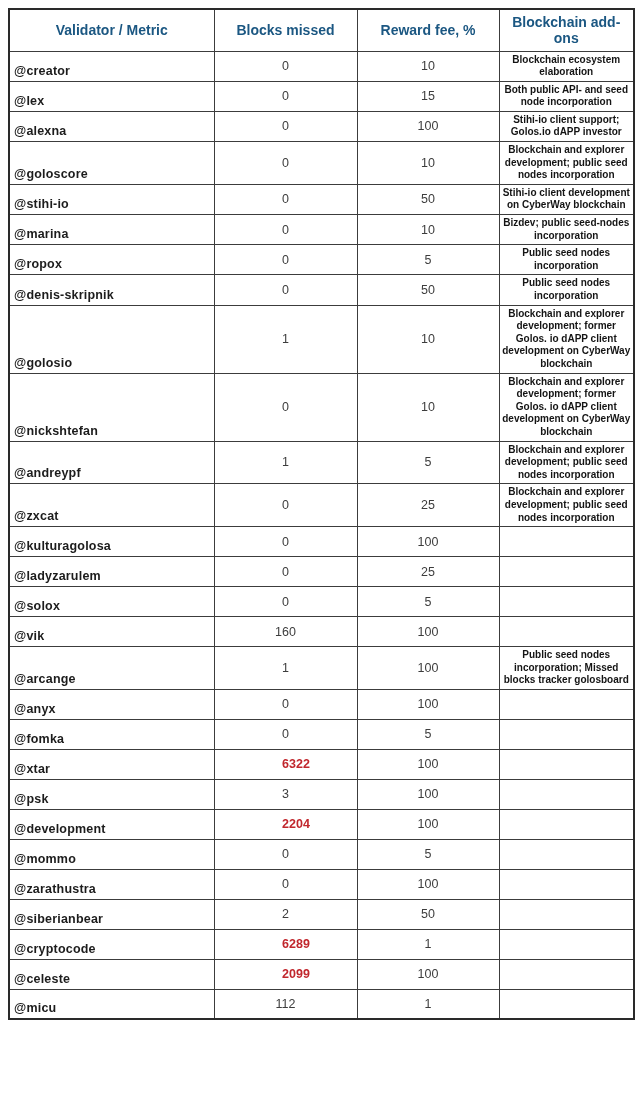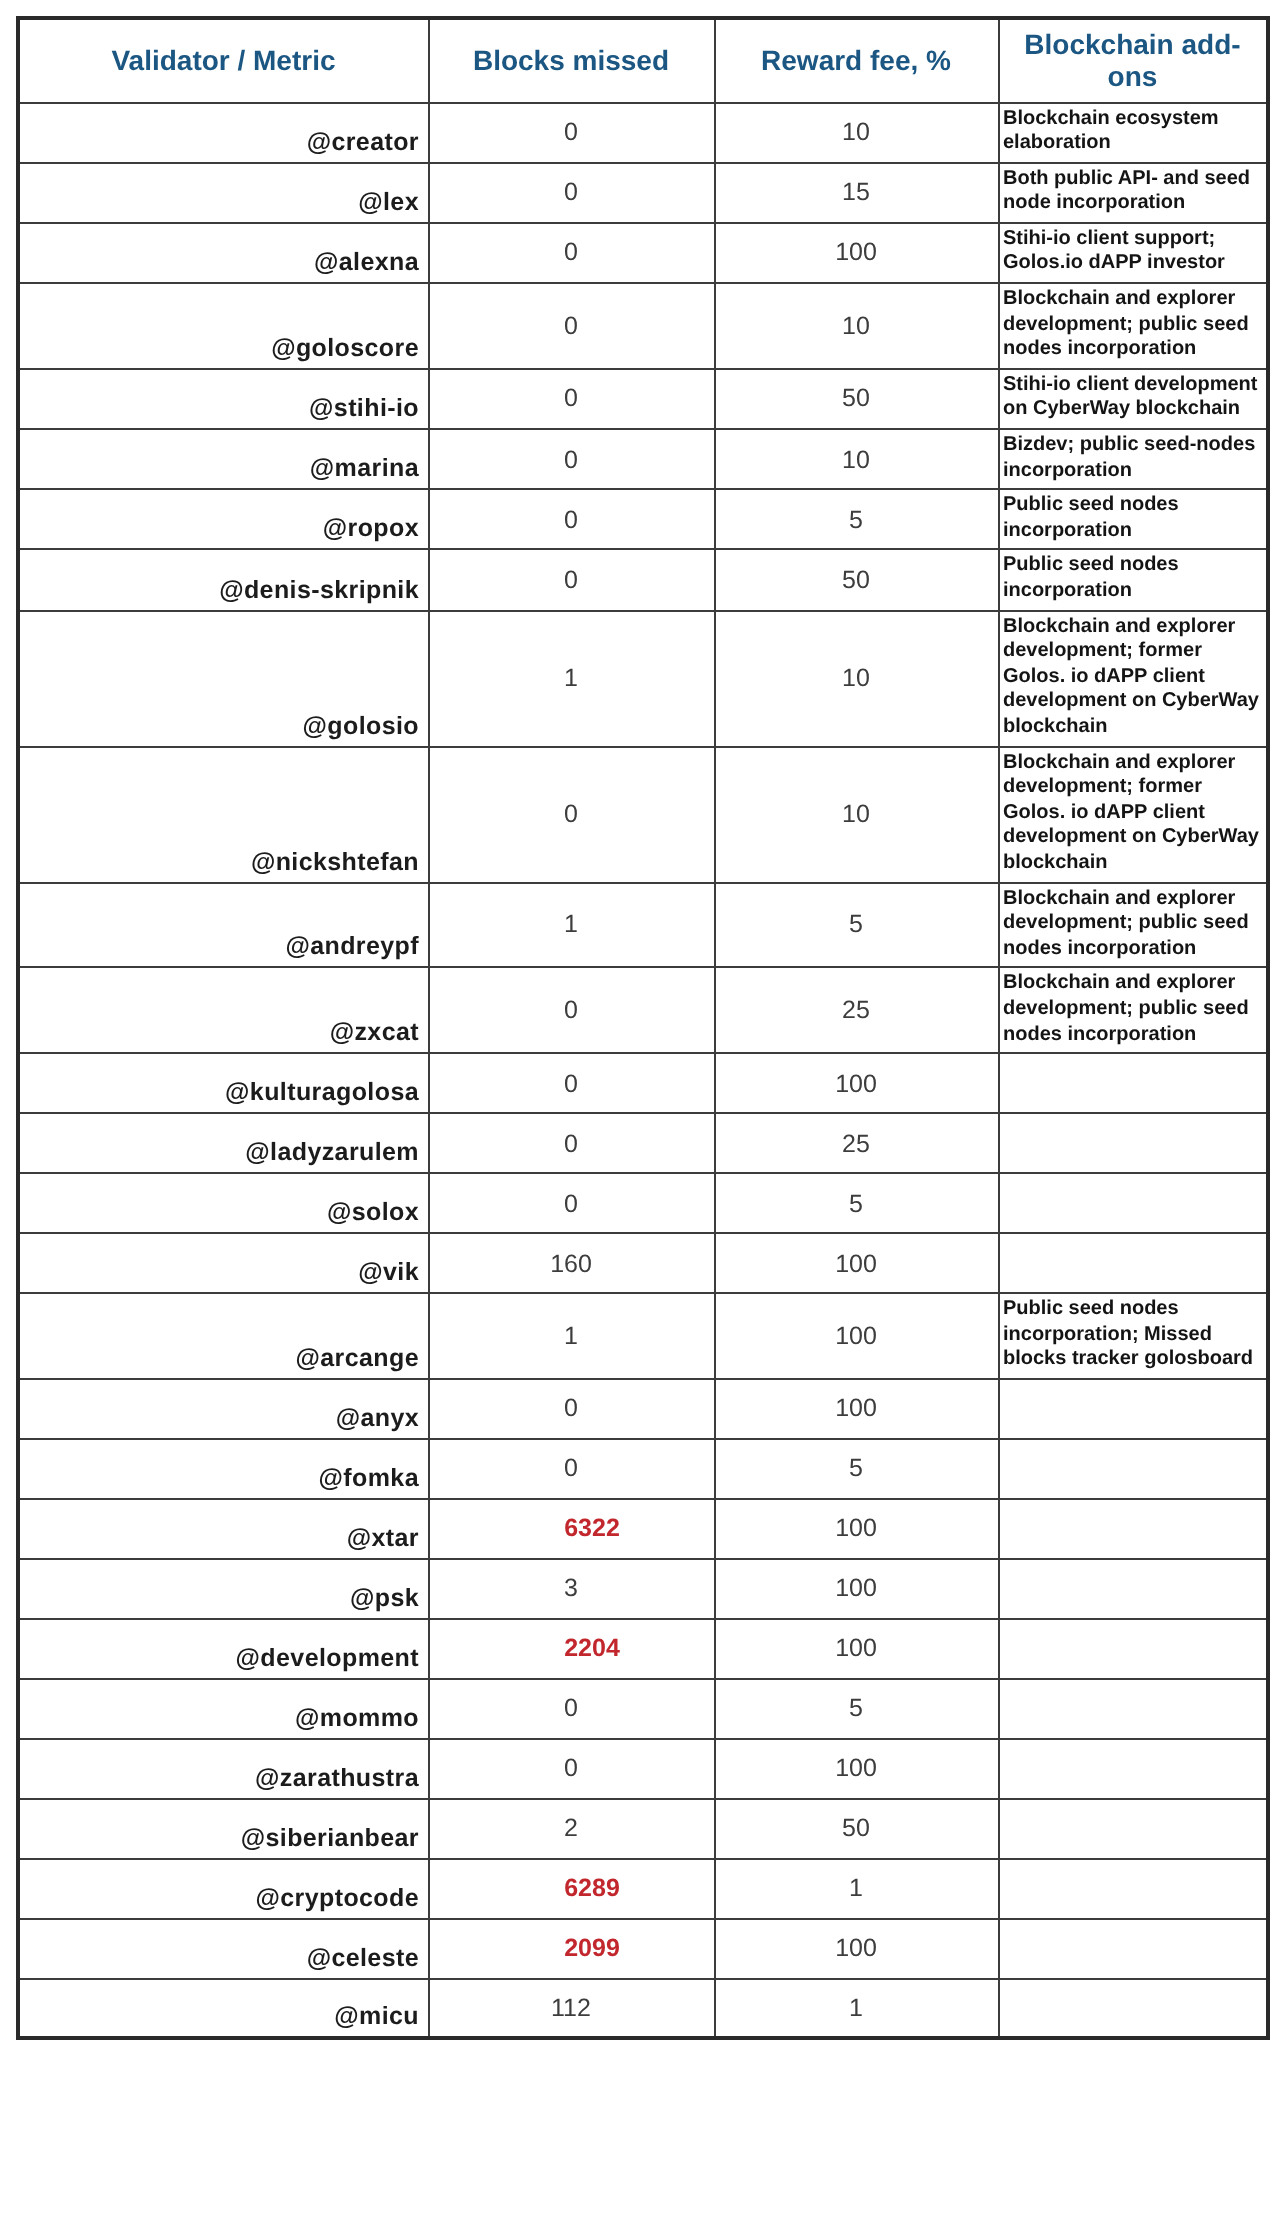--- a/index.html
+++ b/index.html
@@ -40,41 +40,41 @@
     color:var(--header-color);
     font-size:14px;
     font-weight:bold;
     text-align:center;
     vertical-align:middle;
     padding:2px 3px;
   }
   td{height:30px;}
   td.name{
     vertical-align:bottom;
-    text-align:right;
+    text-align:left;
     padding:2px 4px 3px 4px;
     font-size:12.5px;
     font-weight:bold;
     color:#1c1c1c;
     letter-spacing:0.2px;
   }
   td.num{
     text-align:center;
     vertical-align:middle;
     font-size:12.5px;
     color:#3d3d3d;
     padding:2px;
   }
   td.num.alert{
     color:var(--alert-color);
     font-weight:bold;
     padding-left:23px;
   }
   td.addons{
-    text-align:left;
+    text-align:center;
     vertical-align:middle;
     font-size:10px;
     font-weight:bold;
     color:#141414;
     line-height:1.26;
     padding:2px 2px;
   }
 </style>
 </head>
 <body>

